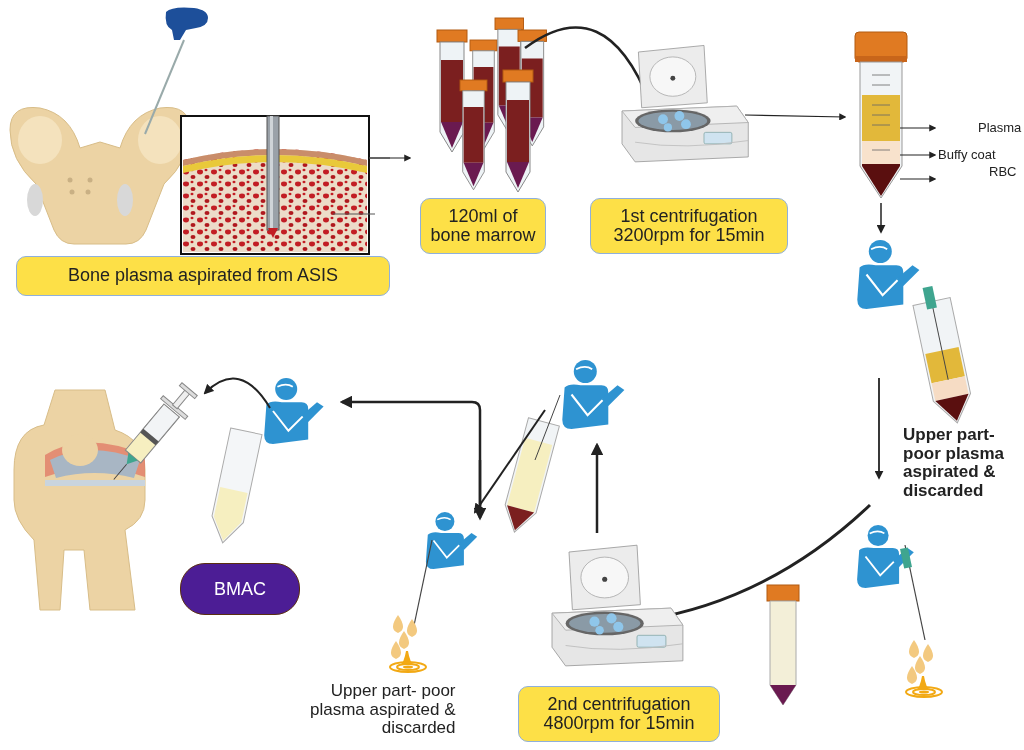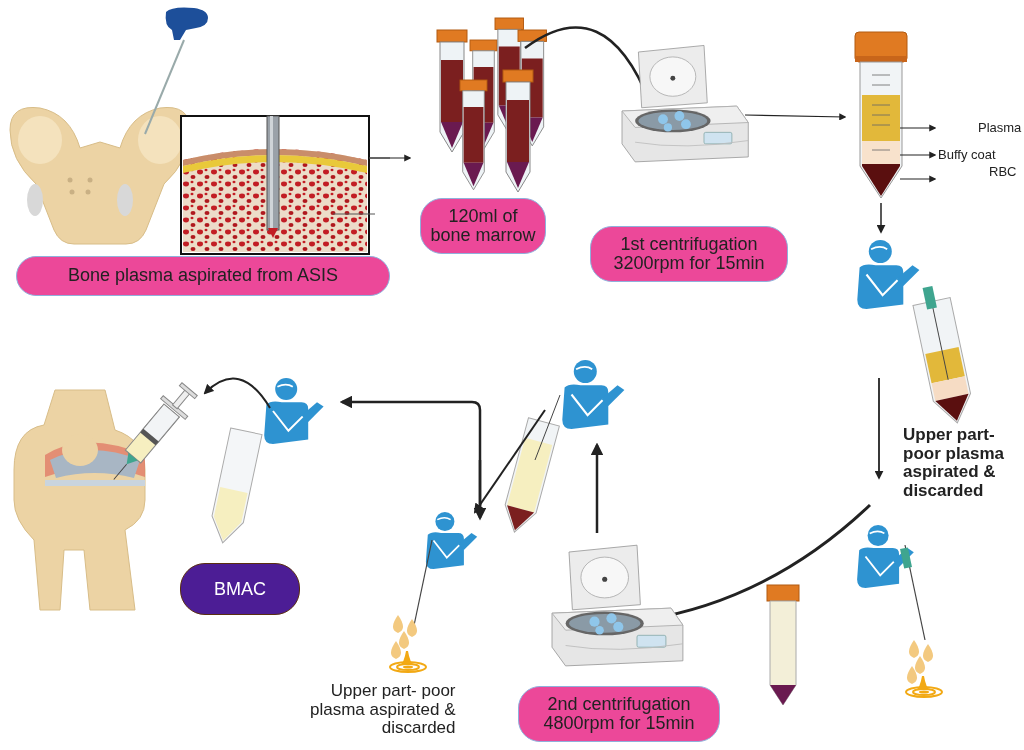--- a/index.html
+++ b/index.html
@@ -1,20 +1,20 @@
 <!DOCTYPE html>
 <html><head>
   <meta charset="utf-8">
   <style>
     html, body { margin: 0; padding: 0; background: #ffffff; }
     body { width: 1024px; height: 750px; position: relative; overflow: hidden;
            font-family: "Liberation Sans", "DejaVu Sans", sans-serif; color: #222; }
     svg.canvas { position: absolute; left: 0; top: 0; }
-    .pill { position: absolute; border: 1.5px solid #8fb0dc; background: #ec4899;
-            border-radius: 22px; text-align: center; color: #222;
+    .pill { position: absolute; border: 1.5px solid #8fb0dc; background: #fde047;
+            border-radius: 10px; text-align: center; color: #222;
             display: flex; align-items: center; justify-content: center; line-height: 1.08; }
     .pill span { white-space: pre-line; }
     .label { position: absolute; color: #222; white-space: pre-line; line-height: 1.1; }
     .small-label { position: absolute; font-size: 13px; color: #222; }
     .bmac { position: absolute; left: 180px; top: 563px; width: 118px; height: 50px;
             border-radius: 25px; background: #4c1d95; border: 1.5px solid #5a2e10;
             color: #fff; font-size: 18px; display: flex; align-items: center; justify-content: center; }
   </style>
 </head>
 <body>
@@ -229,21 +229,21 @@
 
 <div class="pill" style="left:16px; top:256px; width:372px; height:38px; font-size:18px;">
   <span>Bone plasma aspirated from ASIS</span>
 </div>
 
 <div class="pill" style="left:420px; top:198px; width:124px; height:54px; font-size:18px;">
   <span>120ml of
 bone marrow</span>
 </div>
 
-<div class="pill" style="left:590px; top:198px; width:196px; height:54px; font-size:18px;margin-top:28px;">
+<div class="pill" style="left:590px; top:198px; width:196px; height:54px; font-size:18px;">
   <span>1st centrifugation
 3200rpm for 15min</span>
 </div>
 
 <div class="small-label" style="left:930px; top:120px;margin-left:48px;">Plasma</div>
 <div class="small-label" style="left:938px; top:147px;">Buffy coat</div>
 <div class="small-label" style="left:945px; top:164px;margin-left:44px;">RBC</div>
 
 <div class="label" style="left:903px; top:426px; font-size:17px;font-weight:bold;">Upper part-
 poor plasma

